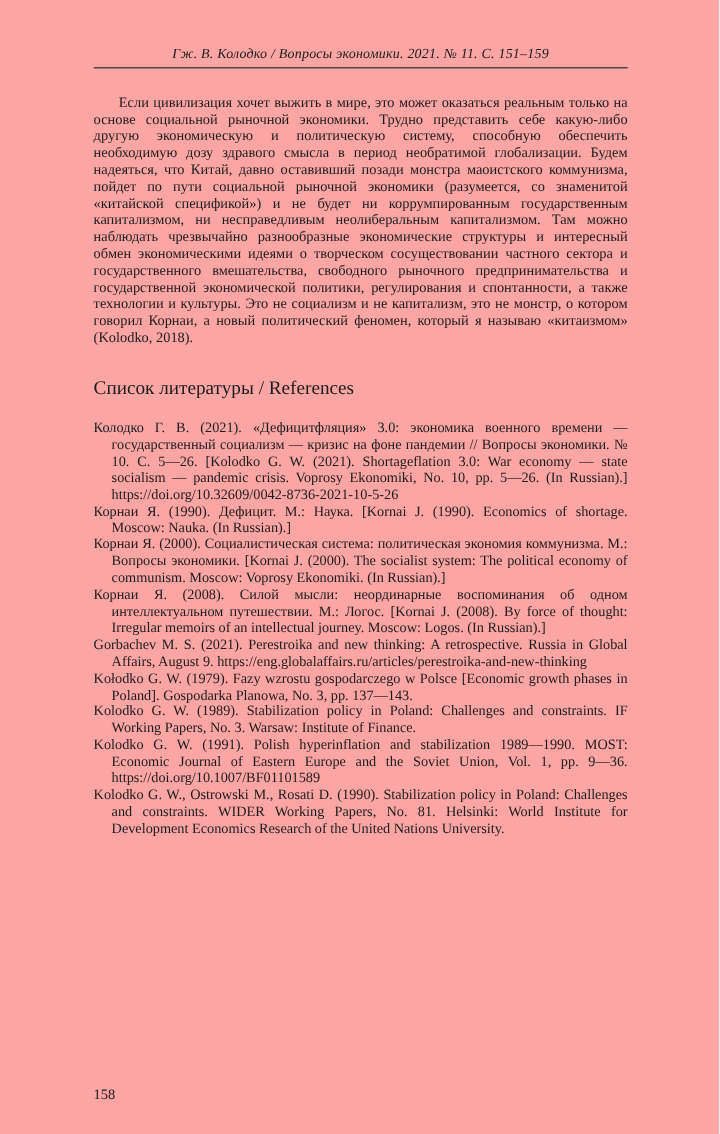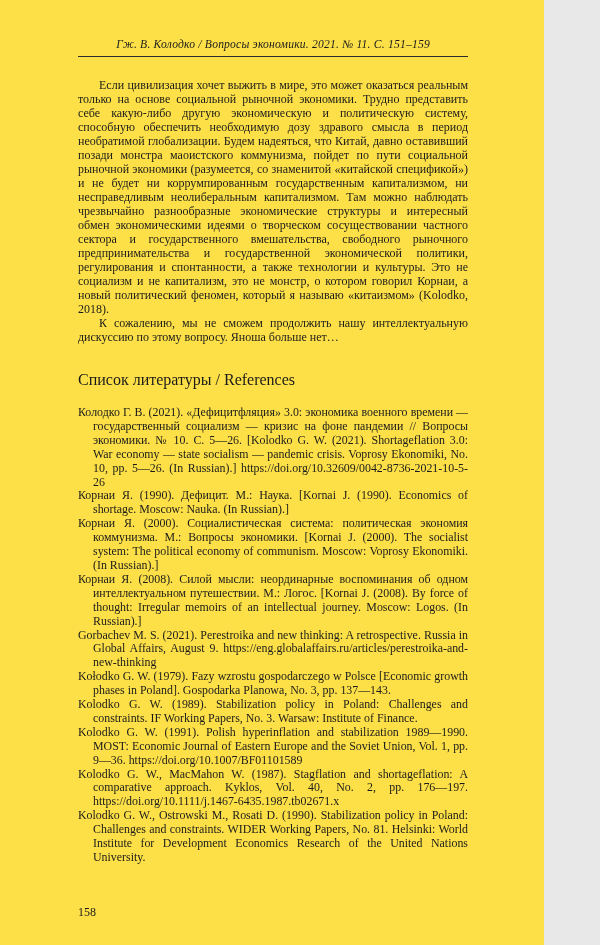--- a/index.html
+++ b/index.html
@@ -4,22 +4,22 @@
 <title>Journal page</title>
 <style>
   html, body { margin: 0; padding: 0; }
   body {
     width: 600px; height: 945px;
     background: #e8e8e8;
     font-family: "Liberation Serif", "DejaVu Serif", serif;
   }
   .page {
     position: relative;
-    width: 544px; height: 945px;
-    background: #fde047;
+    width: 599px; height: 945px;
+    background: #fca5a5;
     color: #1b1b1b;
     overflow: hidden;
   }
   .content {
     position: absolute;
     left: 78px; right: 76px; top: 38px;
   }
   .running-head {
     text-align: center;
     font-style: italic;
@@ -62,34 +62,32 @@
 </head>
 <body>
 
 <div class="page">
   <div class="content">
 
     <div class="running-head">Гж. В. Колодко / Вопросы экономики. 2021. № 11. С. 151–159</div>
 
     <div class="body-text">
       <p>Если цивилизация хочет выжить в мире, это может оказаться реальным только на основе социальной рыночной экономики. Трудно представить себе какую-либо другую экономическую и политическую систему, способную обеспечить необходимую дозу здравого смысла в период необратимой глобализации. Будем надеяться, что Китай, давно оставивший позади монстра маоистского коммунизма, пойдет по пути социальной рыночной экономики (разумеется, со знаменитой «китайской спецификой») и не будет ни коррумпированным государственным капитализмом, ни несправедливым неолиберальным капитализмом. Там можно наблюдать чрезвычайно разнообразные экономические структуры и интересный обмен экономическими идеями о творческом сосуществовании частного сектора и государственного вмешательства, свободного рыночного предпринимательства и государственной экономической политики, регулирования и спонтанности, а также технологии и культуры. Это не социализм и не капитализм, это не монстр, о котором говорил Корнаи, а новый политический феномен, который я называю «китаизмом» (Kolodko, 2018).</p>
-      <p>К сожалению, мы не сможем продолжить нашу интеллектуальную дискуссию по этому вопросу. Яноша больше нет…</p>
     </div>
 
     <div class="refs-heading">Список литературы / References</div>
 
     <div class="refs">
         <p class="ref"><span class="it">Колодко Г. В.</span><span> (2021). «Дефицитфляция» 3.0: экономика военного времени — государственный социализм — кризис на фоне пандемии // Вопросы экономики. № 10. С. 5—26. [Kolodko G. W. (2021). Shortageflation 3.0: War economy — state socialism — pandemic crisis. </span><span class="it">Voprosy Ekonomiki</span><span>, No. 10, pp. 5—26. (In Russian).] https://doi.org/10.32609/0042-8736-2021-10-5-26</span></p>
         <p class="ref"><span class="it">Корнаи Я.</span><span> (1990). Дефицит. М.: Наука. [Kornai J. (1990). </span><span class="it">Economics of shortage.</span><span> Moscow: Nauka. (In Russian).]</span></p>
         <p class="ref"><span class="it">Корнаи Я.</span><span> (2000). Социалистическая система: политическая экономия коммунизма. М.: Вопросы экономики. [Kornai J. (2000). </span><span class="it">The socialist system: The political economy of communism.</span><span> Moscow: Voprosy Ekonomiki. (In Russian).]</span></p>
         <p class="ref"><span class="it">Корнаи Я.</span><span> (2008). Силой мысли: неординарные воспоминания об одном интеллектуальном путешествии. М.: Логос. [Kornai J. (2008). </span><span class="it">By force of thought: Irregular memoirs of an intellectual journey.</span><span> Moscow: Logos. (In Russian).]</span></p>
         <p class="ref"><span class="it">Gorbachev M. S.</span><span> (2021). Perestroika and new thinking: A retrospective. </span><span class="it">Russia in Global Affairs</span><span>, August 9. https://eng.globalaffairs.ru/articles/perestroika-and-new-thinking</span></p>
         <p class="ref"><span class="it">Kołodko G. W.</span><span> (1979). Fazy wzrostu gospodarczego w Polsce [Economic growth phases in Poland]. </span><span class="it">Gospodarka Planowa</span><span>, No. 3, pp. 137—143.</span></p>
         <p class="ref"><span class="it">Kolodko G. W.</span><span> (1989). Stabilization policy in Poland: Challenges and constraints. </span><span class="it">IF Working Papers</span><span>, No. 3. Warsaw: Institute of Finance.</span></p>
         <p class="ref"><span class="it">Kolodko G. W.</span><span> (1991). Polish hyperinflation and stabilization 1989—1990. </span><span class="it">MOST: Economic Journal of Eastern Europe and the Soviet Union</span><span>, Vol. 1, pp. 9—36. https://doi.org/10.1007/BF01101589</span></p>
-        <p class="ref"><span class="it">Kolodko G. W., MacMahon W.</span><span> (1987). Stagflation and shortageflation: A comparative approach. </span><span class="it">Kyklos</span><span>, Vol. 40, No. 2, pp. 176—197. https://doi.org/10.1111/j.1467-6435.1987.tb02671.x</span></p>
         <p class="ref"><span class="it">Kolodko G. W., Ostrowski M., Rosati D.</span><span> (1990). Stabilization policy in Poland: Challenges and constraints. </span><span class="it">WIDER Working Papers</span><span>, No. 81. Helsinki: World Institute for Development Economics Research of the United Nations University.</span></p>
       </div>
 
   </div>
 
   <div class="page-number">158</div>
 </div>
 
 </body></html>

